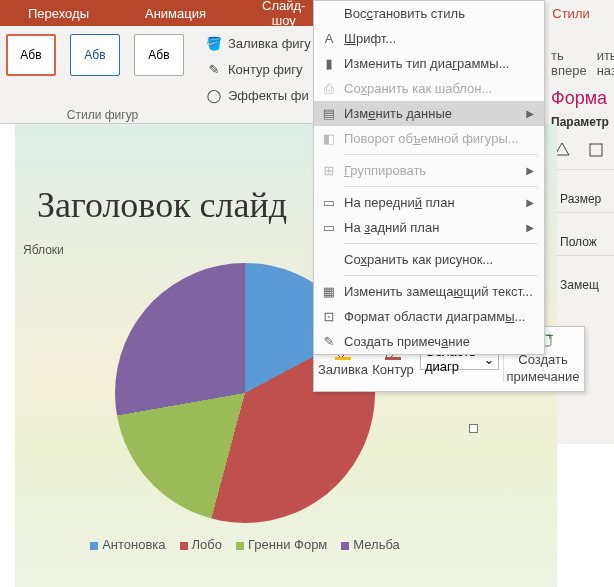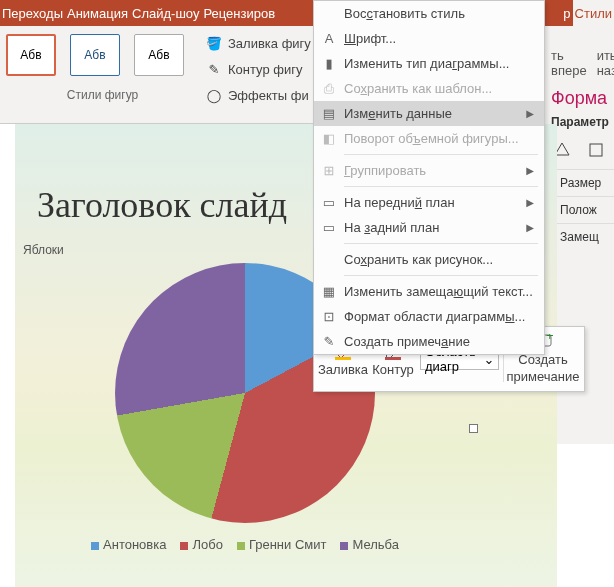--- a/index.html
+++ b/index.html
@@ -1,42 +1,42 @@
 <!DOCTYPE html>
 <html><head>
 <meta charset="utf-8">
 <style>
 * { margin: 0; padding: 0; box-sizing: border-box; font-family: "Segoe UI", Tahoma, sans-serif; font-size: 13px; }
 body { width: 614px; height: 587px; overflow: hidden; background: #fff; position: relative; }
 
 
 .tabstrip { height: 26px; background: #b7472a; display: flex; align-items: stretch; color: #fff; }
-.tab { padding: 0 2px; display: flex; align-items: center; cursor: pointer; font-size: 13px; }
+.tab { padding: 0 28px; display: flex; align-items: center; cursor: pointer; font-size: 13px; text-align: center; }
 .tab[data-selected="true"] { background: #f3f2f1; color: #b7472a; font-weight: 400; }
 
 
 .ribbon { height: 98px; background: #f3f2f1; border-bottom: 1px solid #ccc; display: flex; }
 .shape-gallery { display: flex; align-items: flex-start; padding: 8px 6px 2px 6px; flex-direction: column; width: 205px; }
 .gallery-row { display: flex; gap: 14px; }
 .swatch { width: 50px; height: 42px; border: 1px solid #aaa; display: flex; align-items: center; justify-content: center; font-size: 12px; border-radius: 2px; background: #fff; }
 .swatch[data-sel="1"] { border: 2px solid #d86344; }
 .swatch[data-sel="2"] { border: 1.5px solid #2f6ea8; color: #1f4e79; }
-.group-label { text-align: center; width: 100%; color: #666; font-size: 12px; margin-top: 12px; }
+.group-label { text-align: center; width: 100%; color: #666; font-size: 12px; margin-top: 32px; }
 .tool-col { display: flex; flex-direction: column; gap: 4px; padding: 6px 0 0 0; }
 .tool-row { display: flex; align-items: center; gap: 5px; height: 22px; color: #444; }
 .tool-row .ico { width: 18px; height: 18px; display: flex; align-items: center; justify-content: center; }
 
 
 .rightpanel { position: absolute; right: 0; top: 26px; width: 72px; height: 418px; background: #f3f2f1; border-left: 1px solid #ccc; }
 .rightpanel .lines { padding: 22px 6px 4px 8px; display: flex; flex-direction: row; gap: 10px; color: #555; font-size: 13px; overflow: hidden; }
 .format-title { color: #be185d; font-size: 18px; padding: 6px 0 2px 8px; white-space: nowrap; overflow: hidden; }
 .para-head { color: #333; font-weight: 600; padding: 4px 8px; font-size: 12px; }
 .shapeicons { display: flex; gap: 8px; padding: 4px 0 6px 6px; }
 .shapebtn { width: 26px; height: 26px; border: 1px solid transparent; display: flex; align-items: center; justify-content: center; }
-.accord { border-top: 1px solid #ddd; padding: 6px 4px 6px 8px; font-size: 12px; color: #333; }
+.accord { border-top: 1px solid #ddd; padding: 22px 4px 6px 8px; font-size: 12px; color: #333; }
 .accord::before { content: "▸"; color: #888; margin-right: 4px; font-size: 10px; }
 
 
 .canvas { position: absolute; left: 15px; top: 124px; width: 542px; height: 463px; background: linear-gradient(180deg, #dfefe8 0%, #e8eee2 20%, #f3f0d8 55%, #ecf1d2 70%, #edf4e4 100%); }
 .slide-title { position: absolute; left: 22px; top: 60px; font-size: 36px; color: #333; font-family: "Segoe UI Light","Segoe UI"; }
 .chart-wrap { position: absolute; left: 0; top: 115px; width: 460px; height: 340px; }
 .chart-title { text-align: left; font-size: 12px; color: #555; padding: 4px 0 6px 8px; }
 .pie { position: relative; width: 260px; height: 260px; margin: 0 auto; border-radius: 50%;
   background: conic-gradient(#5b9bd5 0deg 62deg, #c0504d 62deg 195deg, #9bbb59 195deg 260deg, #8064a2 260deg 360deg); }
 .legend { display: flex; gap: 14px; justify-content: center; padding-top: 14px; font-size: 11px; color: #555; align-items: center; }
@@ -131,21 +131,21 @@
 </div>
 
 <div class="canvas">
   <div class="slide-title">Заголовок слайд</div>
   <div class="chart-wrap">
     <div class="chart-title">Яблоки</div>
     <div class="pie"></div>
     <div class="legend">
       <span class="lg0">Антоновка</span>
       <span class="lg1">Лобо</span>
-      <span class="lg2">Гренни Смит</span>
+      <span class="lg2">Гренни Форм</span>
       <span class="lg3">Мельба</span>
     </div>
   </div>
 
   <div class="handle" style="left:454px; top:300px"></div>
   <div class="handle" style="left:454px; top:125px"></div>
 </div>
 
 <div class="ctx" id="ctx">
     <div class="ctx-item">

